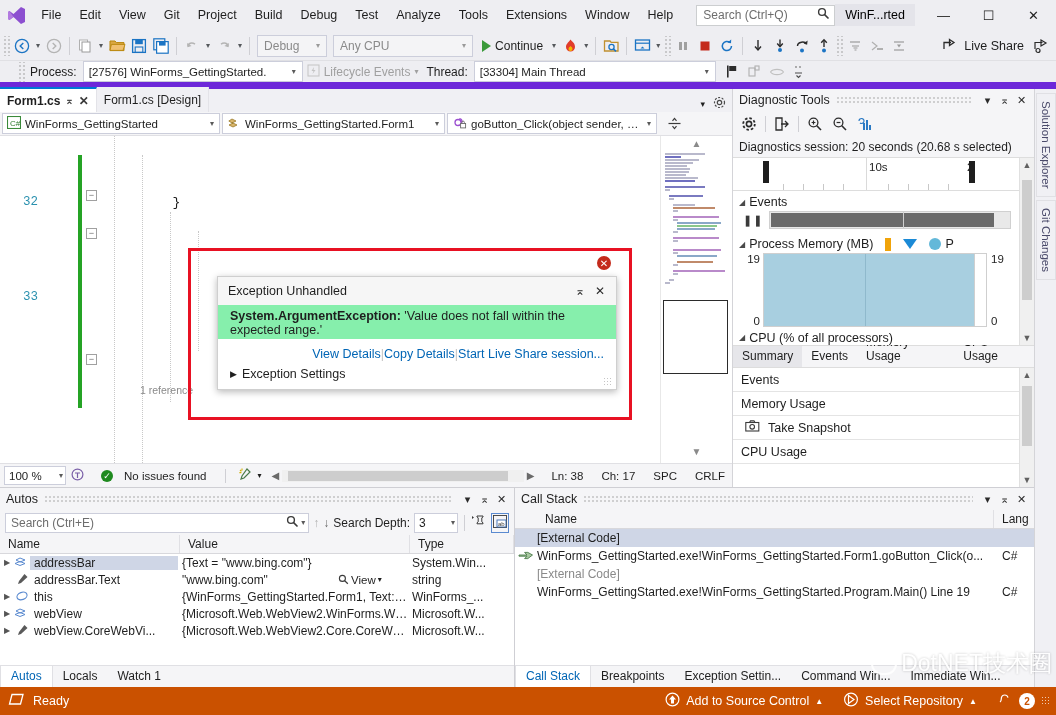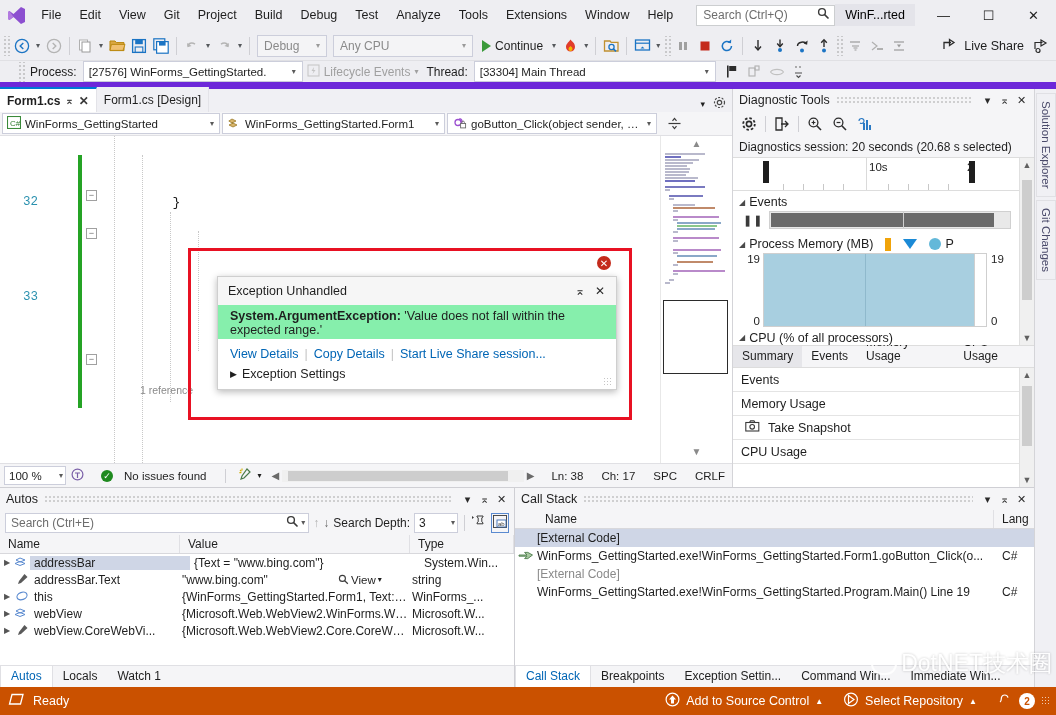--- a/index.html
+++ b/index.html
@@ -133,21 +133,21 @@
   }
   .exc-pop {
     position:absolute; background:#f6f6f6; border:1px solid #cfcfcf; box-shadow:0 2px 7px rgba(0,0,0,.28);
     font-family:"Liberation Sans", sans-serif;
   }
   .exc-title { height:28px; display:flex; align-items:center; padding:0 6px 0 10px; font-size:12.5px; background:#f6f6f6; }
   .exc-title .sp { flex:1; }
   .exc-title .ic { width:20px; text-align:center; font-size:12px; color:#2b2b2b; }
   .exc-body { padding:4px 12px 2px 12px; font-size:12.5px; line-height:14px; background:#86efac; }
   .exc-body b { font-weight:bold; }
-  .exc-links { padding:8px 12px 3px; font-size:12.5px; display:flex; align-items:center; gap:6px; background:#fff; }
+  .exc-links { padding:8px 12px 3px; font-size:12.5px; display:flex; align-items:center; background:#fff;justify-content:flex-end; }
   .exc-links a { color:#0065b5; text-decoration:none; }
   .exc-links .vsep { color:#c4c4c4; }
   .exc-settings { padding:3px 12px 8px; font-size:12.5px; background:#fff; display:flex; align-items:center; gap:5px; }
   .exc-grip { position:absolute; right:4px; bottom:3px; width:9px; height:9px; opacity:.5;
     background-image:radial-gradient(#8a8a8a 1px, transparent 1px); background-size:3px 3px; }
   .err-dot { width:14px;height:14px;border-radius:50%;background:#c42b1c;color:#fff;font-size:10px;
              display:flex;align-items:center;justify-content:center;font-family:"Liberation Sans",sans-serif; }
 
   
   .editorstatus {
@@ -985,21 +985,21 @@
           <div class="grid-body">
 
             <div class="grow">
               <span class="expander">▶</span>
               <span class="ic-sm">
                 <svg width="14" height="12" viewBox="0 0 14 12">
                     <path d="M3 2 L8 4 L3 6 L-1 4 Z" transform="translate(2,0)" fill="none" stroke="#5a8ad0" stroke-width="1"></path>
                     <path d="M5 5.5 L10 7.5 L5 9.5 L0 7.5 Z" fill="none" stroke="#5a8ad0" stroke-width="1"></path>
                   </svg>
               </span>
-              <span class="gc name-sel" style="width:160px">addressBar</span>
+              <span class="gc name-sel" style="width:148px">addressBar</span>
               <span class="gc" style="width:230px">{Text = "www.bing.com"}</span>
               <span class="gc" style="flex:1">System.Win...</span>
             </div>
 
             <div class="grow">
               <span class="expander"></span>
               <span class="ic-sm">
                 <svg width="14" height="12" viewBox="0 0 14 12">
                     <path d="M9.5 1 L12.5 4 L6 10 L3 11 L4 8 Z" fill="#5a5a5a"></path>
                   </svg>

